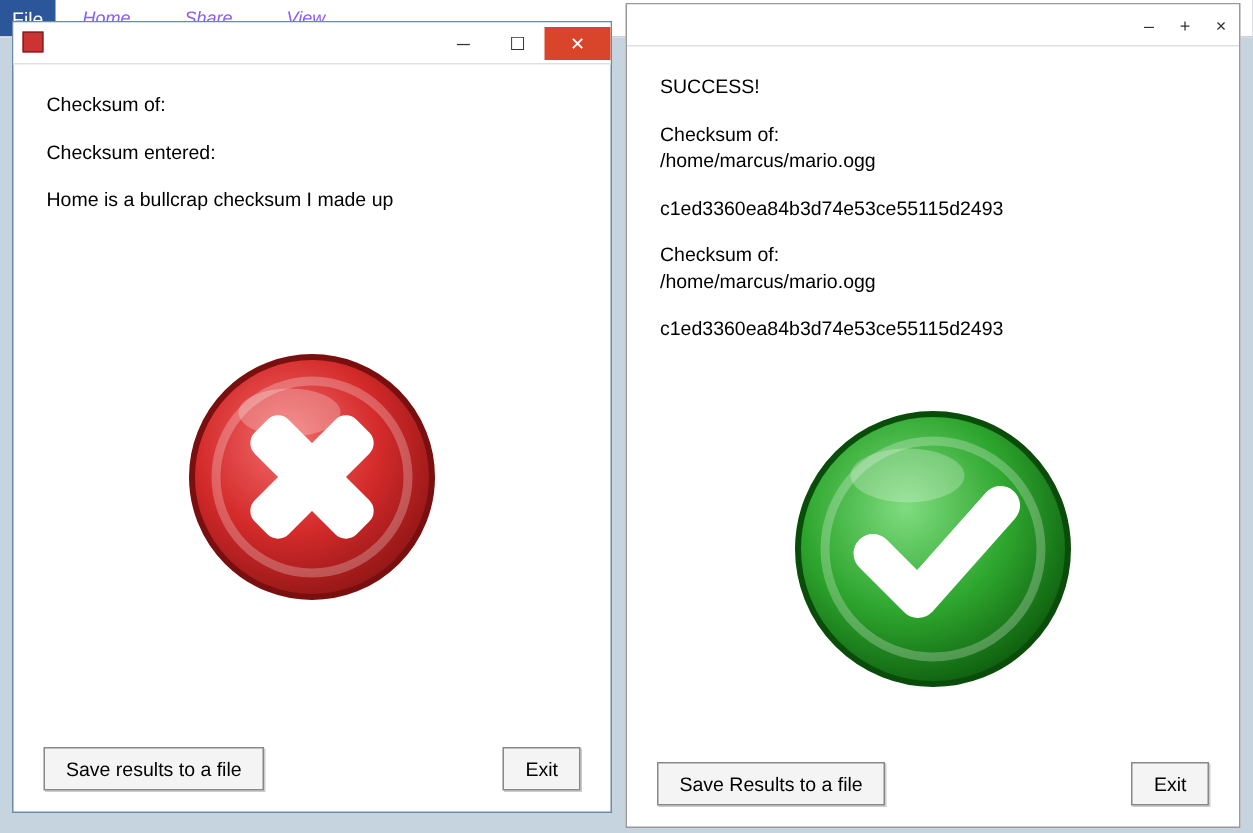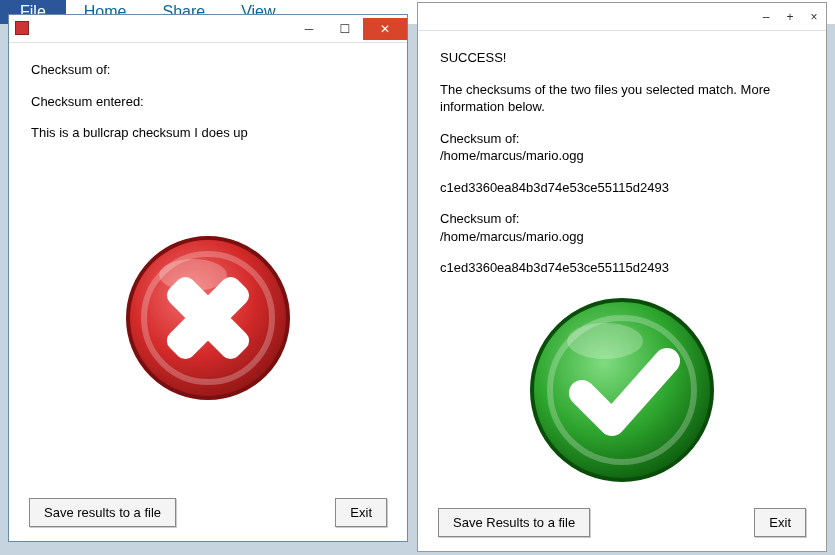--- a/index.html
+++ b/index.html
@@ -12,26 +12,26 @@
   overflow: hidden;
 }
 .ribbon {
   position: absolute; top: 0; left: 0; right: 0; height: 25px;
   background: #fff;
   border-bottom: 1px solid #d0d0d0;
   display: flex; align-items: stretch;
 }
 .ribbon .file-tab {
   background: #2b579a; color: #fff;
-  padding: 0 20px; display: flex; align-items: center;
-  font-size: 16px;
+  padding: 0 8px; display: flex; align-items: center;
+  font-size: 13px;
 }
 .ribbon .tab {
   padding: 0 18px; display: flex; align-items: center;
-  color: #0369a1; font-size: 16px;
+  color: #8b5cf6; font-size: 12px; font-style: italic;
 }
 .window {
   position: absolute;
   background: #fff;
   border: 1px solid #6b8aa8;
   display: flex; flex-direction: column;
 }
 .window.failure { left: 8px; top: 14px; width: 400px; height: 528px; }
 .window.success { left: 417px; top: 2px; width: 410px; height: 550px; border-color:#999;}
 .titlebar {
@@ -83,21 +83,21 @@
     <div class="appicon"></div>
     <div class="winbtn">─</div>
     <div class="winbtn">☐</div>
     <div class="winbtn close-red">✕</div>
   </div>
   <div class="body">
     <p>
       <span>Checksum of:</span><br>
     </p>
     <p>Checksum entered:</p>
-    <p>This is a bullcrap checksum I does up</p>
+    <p>Home is a bullcrap checksum I made up</p>
     <div class="icon-wrap">
       <svg width="170" height="170" viewBox="0 0 170 170">
         <defs>
           <radialGradient id="rg1" cx="40%" cy="35%" r="70%">
             <stop offset="0%" stop-color="#f36d6d"></stop>
             <stop offset="55%" stop-color="#d42a2a"></stop>
             <stop offset="100%" stop-color="#8e1515"></stop>
           </radialGradient>
         </defs>
         <circle cx="85" cy="85" r="80" fill="url(#rg1)" stroke="#7a0f0f" stroke-width="4"></circle>
@@ -117,21 +117,20 @@
 </div>
 
 <div class="window success">
   <div class="titlebar linux">
     <div class="winbtn">–</div>
     <div class="winbtn">+</div>
     <div class="winbtn">×</div>
   </div>
   <div class="body">
     <p>SUCCESS!</p>
-    <p>The checksums of the two files you selected match.  More information below.</p>
     <p>
       <span>Checksum of:</span><br>
       <span>/home/marcus/mario.ogg</span>
     </p>
     <p>c1ed3360ea84b3d74e53ce55115d2493</p>
     <p>
       <span>Checksum of:</span><br>
       <span>/home/marcus/mario.ogg</span>
     </p>
     <p>c1ed3360ea84b3d74e53ce55115d2493</p>

